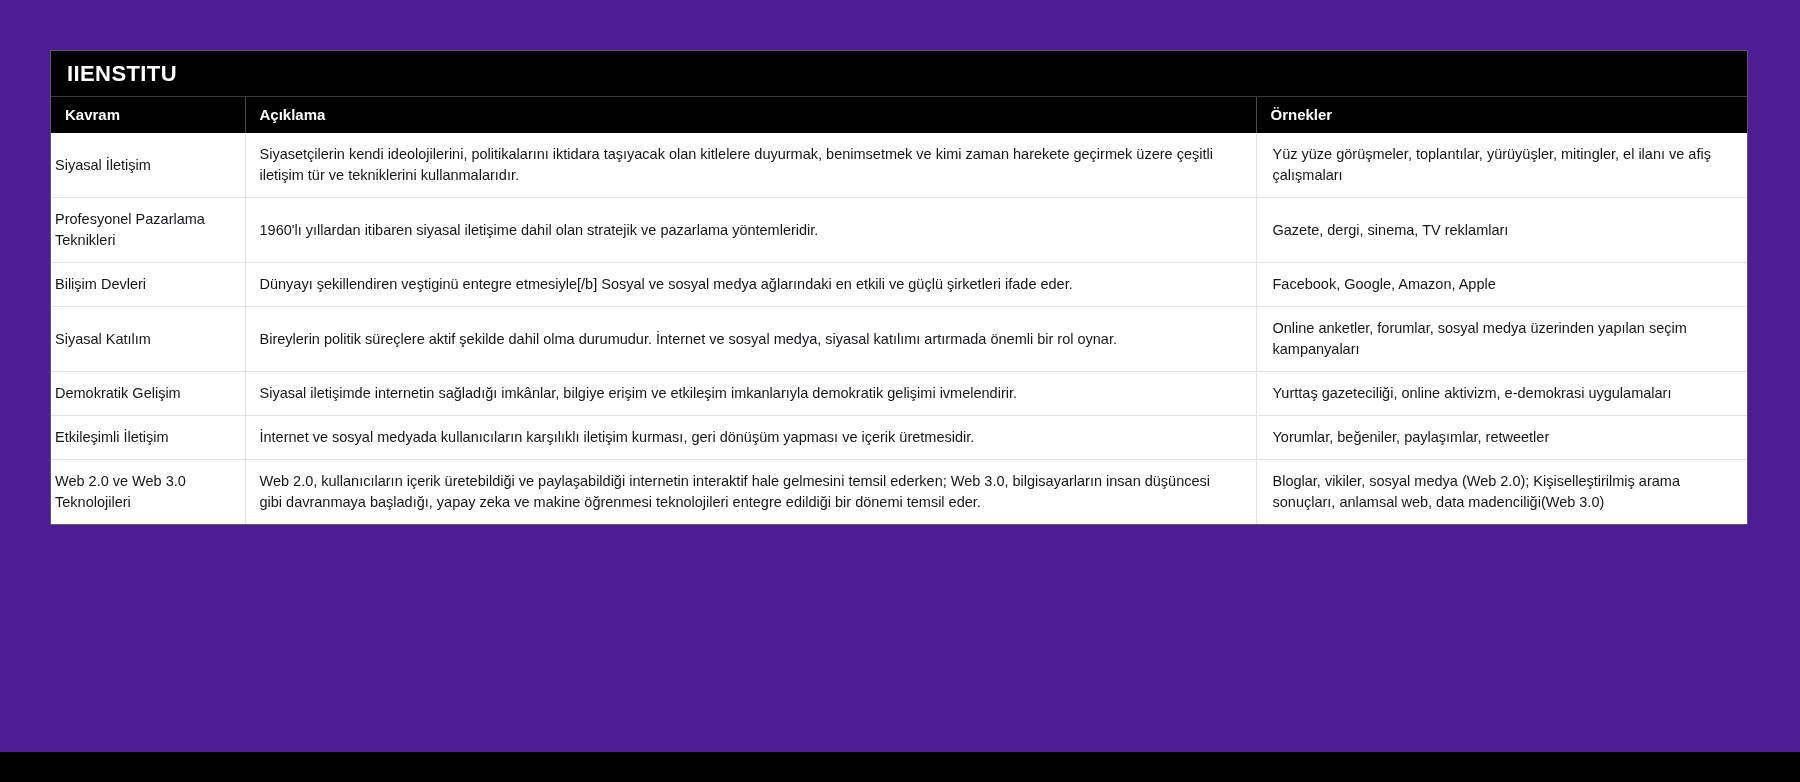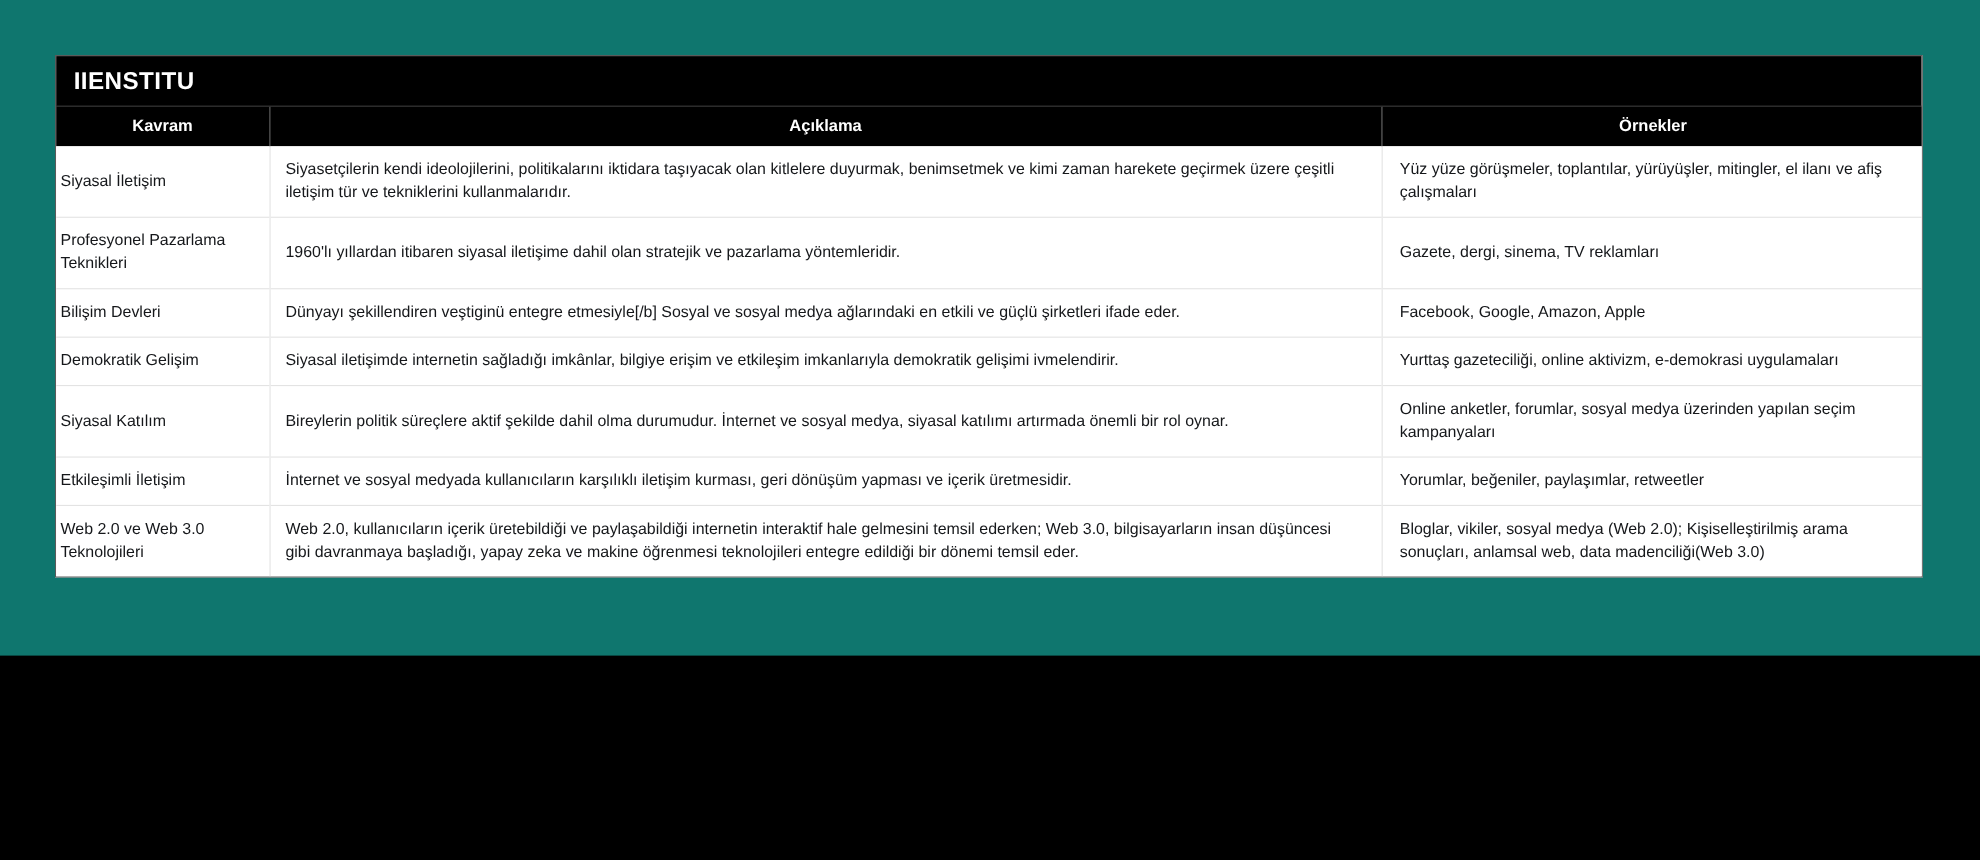--- a/index.html
+++ b/index.html
@@ -11,22 +11,22 @@
     width: 1800px;
     height: 782px;
     overflow: hidden;
     font-family: "Liberation Sans", sans-serif;
     -webkit-font-smoothing: antialiased;
   }
 
   #canvas {
     position: relative;
     width: 1800px;
-    height: 596px;
-    background: #0f766e;
+    height: 752px;
+    background: #4c1d95;
     text-decoration: underline;
   }
 
   
   #table-card {
     position: absolute;
     left: 50px;
     top: 50px;
     width: 1698px;
     background: #ffffff;
@@ -61,21 +61,21 @@
   }
   table.grid col.c-kavram   { width: 194px; }
   table.grid col.c-aciklama { width: 1011px; }
   table.grid col.c-ornek    { width: 493px; }
 
   thead th {
     background: #000000;
     color: #ffffff;
     font-size: 15px;
     font-weight: bold;
-    text-align: center;
+    text-align: left;
     padding: 9px 14px 10px 14px;
     border-right: 1px solid #4a4a4a;
     box-sizing: border-box;
     vertical-align: middle;
     white-space: nowrap;
   }
   thead th:last-child { border-right: none; }
 
   tbody td {
     font-size: 14.5px;
@@ -129,28 +129,28 @@
             <td class="cell-kavram">Profesyonel Pazarlama Teknikleri</td>
             <td class="cell-aciklama">1960'lı yıllardan itibaren siyasal iletişime dahil olan stratejik ve pazarlama yöntemleridir.</td>
             <td class="cell-ornek">Gazete, dergi, sinema, TV reklamları</td>
           </tr>
           <tr>
             <td class="cell-kavram">Bilişim Devleri</td>
             <td class="cell-aciklama">Dünyayı şekillendiren veştiginü entegre etmesiyle[/b] Sosyal ve sosyal medya ağlarındaki en etkili ve güçlü şirketleri ifade eder.</td>
             <td class="cell-ornek">Facebook, Google, Amazon, Apple</td>
           </tr>
           <tr>
+            <td class="cell-kavram">Siyasal Katılım</td>
+            <td class="cell-aciklama">Bireylerin politik süreçlere aktif şekilde dahil olma durumudur. İnternet ve sosyal medya, siyasal katılımı artırmada önemli bir rol oynar.</td>
+            <td class="cell-ornek">Online anketler, forumlar, sosyal medya üzerinden yapılan seçim kampanyaları</td>
+          </tr>
+          <tr>
             <td class="cell-kavram">Demokratik Gelişim</td>
             <td class="cell-aciklama">Siyasal iletişimde internetin sağladığı imkânlar, bilgiye erişim ve etkileşim imkanlarıyla demokratik gelişimi ivmelendirir.</td>
             <td class="cell-ornek">Yurttaş gazeteciliği, online aktivizm, e-demokrasi uygulamaları</td>
-          </tr>
-          <tr>
-            <td class="cell-kavram">Siyasal Katılım</td>
-            <td class="cell-aciklama">Bireylerin politik süreçlere aktif şekilde dahil olma durumudur. İnternet ve sosyal medya, siyasal katılımı artırmada önemli bir rol oynar.</td>
-            <td class="cell-ornek">Online anketler, forumlar, sosyal medya üzerinden yapılan seçim kampanyaları</td>
           </tr>
           <tr>
             <td class="cell-kavram">Etkileşimli İletişim</td>
             <td class="cell-aciklama">İnternet ve sosyal medyada kullanıcıların karşılıklı iletişim kurması, geri dönüşüm yapması ve içerik üretmesidir.</td>
             <td class="cell-ornek">Yorumlar, beğeniler, paylaşımlar, retweetler</td>
           </tr>
           <tr>
             <td class="cell-kavram">Web 2.0 ve Web 3.0 Teknolojileri</td>
             <td class="cell-aciklama">Web 2.0, kullanıcıların içerik üretebildiği ve paylaşabildiği internetin interaktif hale gelmesini temsil ederken; Web 3.0, bilgisayarların insan düşüncesi gibi davranmaya başladığı, yapay zeka ve makine öğrenmesi teknolojileri entegre edildiği bir dönemi temsil eder.</td>
             <td class="cell-ornek">Bloglar, vikiler, sosyal medya (Web 2.0); Kişiselleştirilmiş arama sonuçları, anlamsal web, data madenciliği(Web 3.0)</td>

